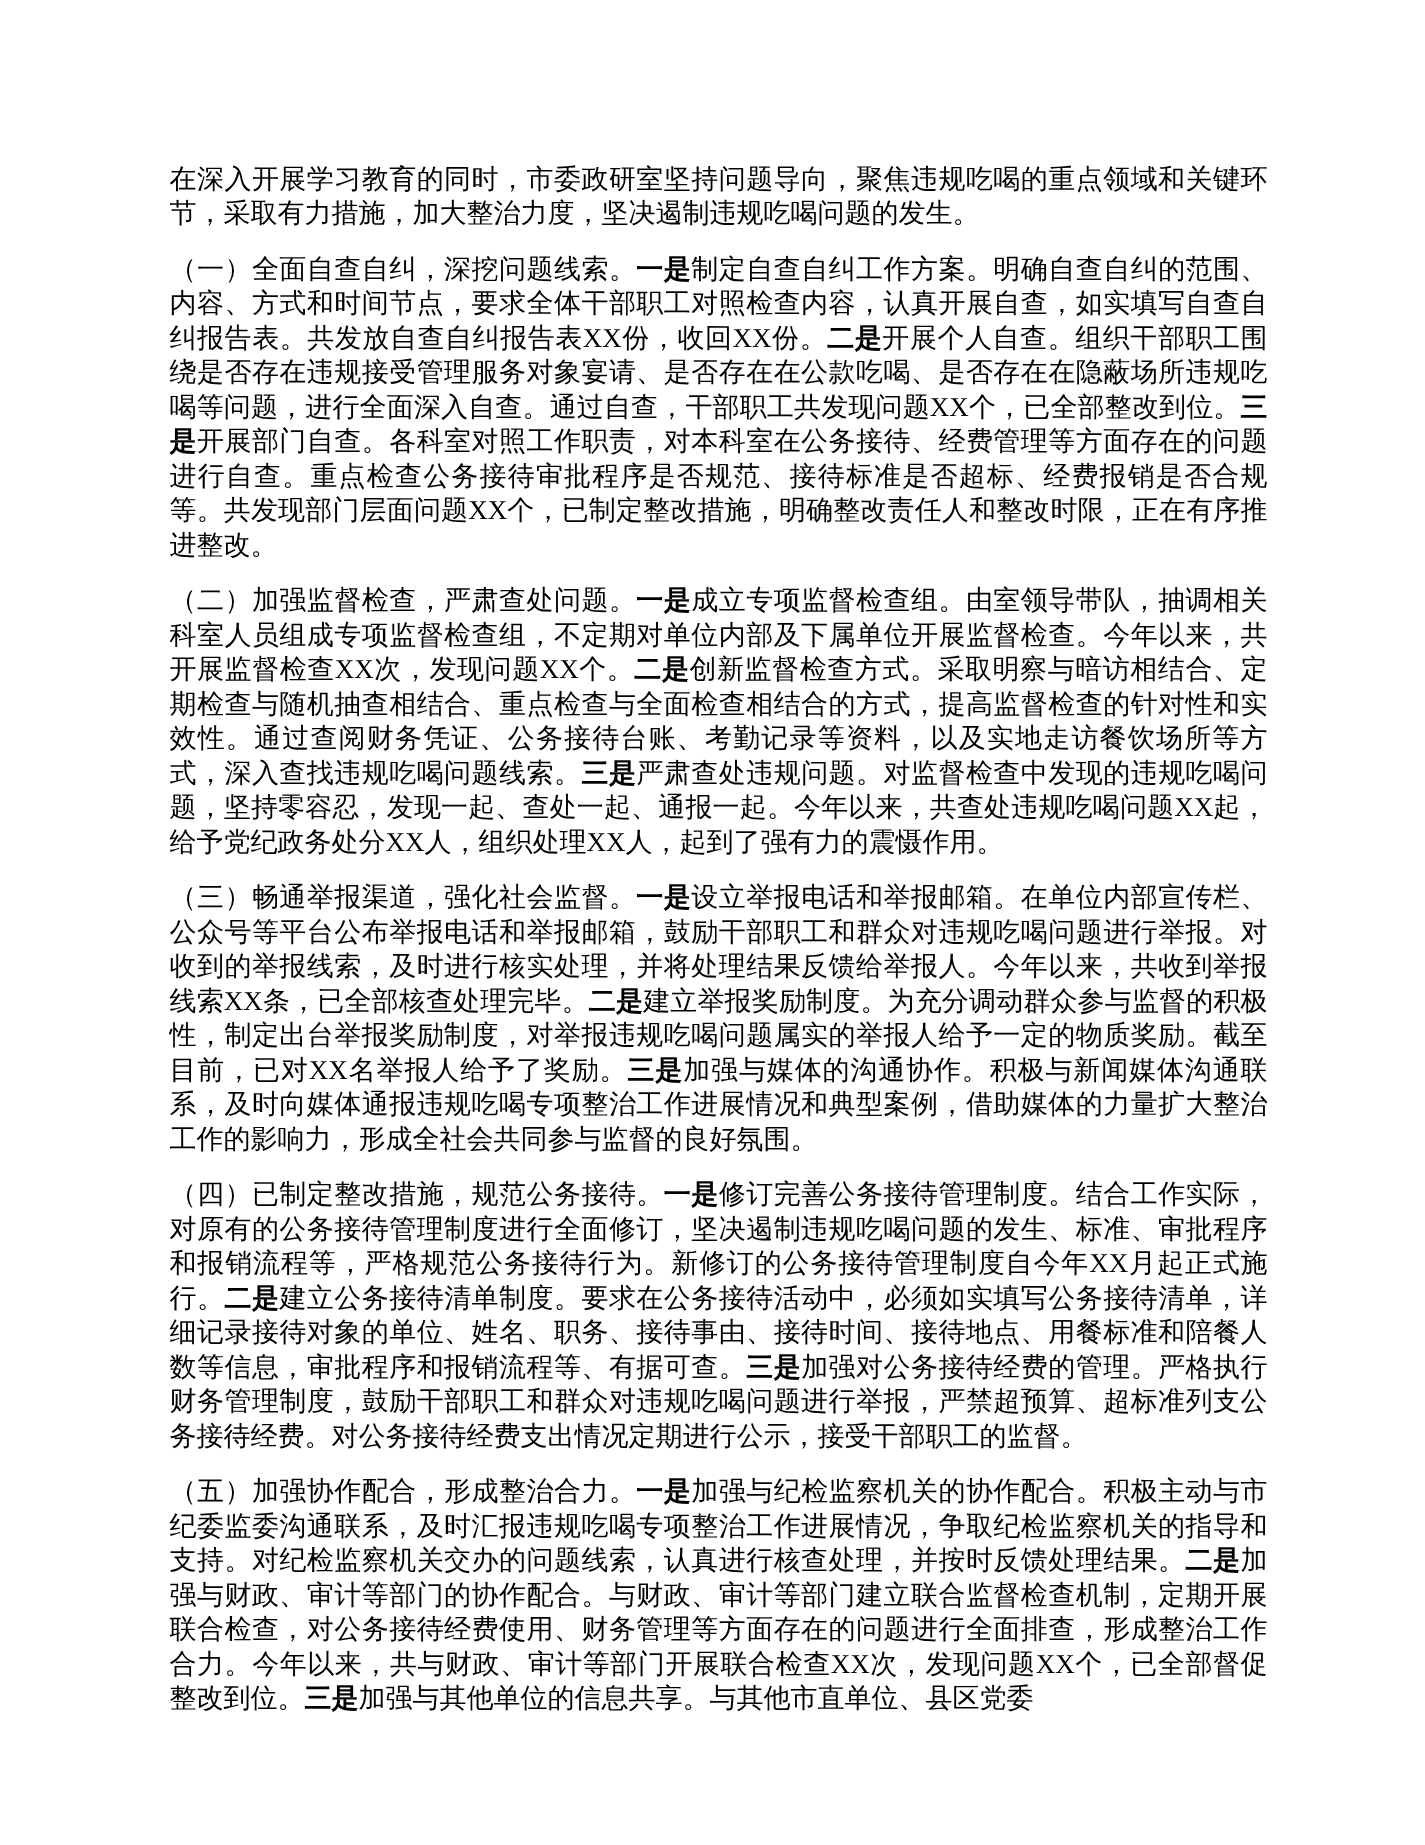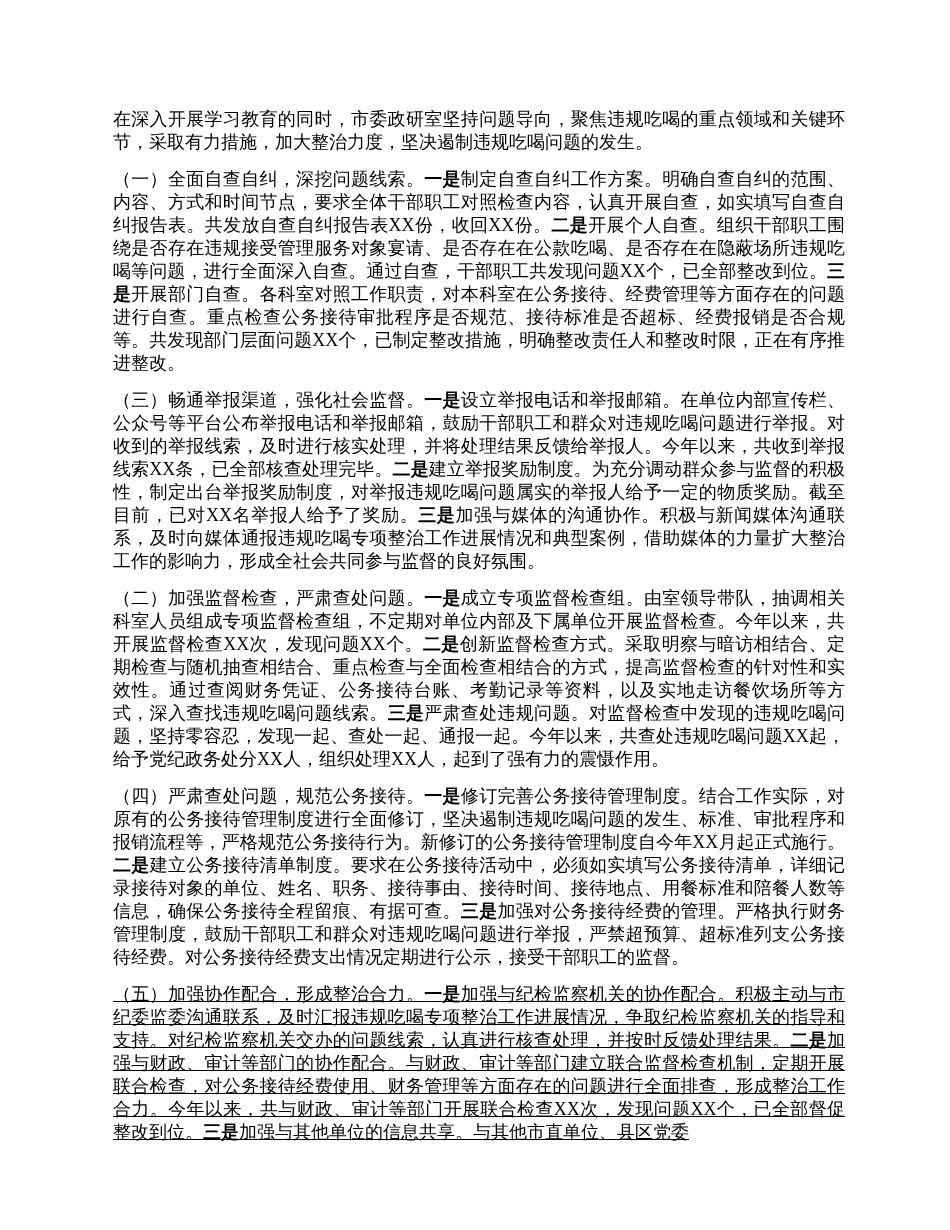--- a/index.html
+++ b/index.html
@@ -26,31 +26,30 @@
     margin: 0 0 14px 0;
     font-size: 18px;
     line-height: 23px;
     text-align: justify;
     text-justify: inter-ideograph;
     text-align-last: left;
     word-break: break-all;
   }
   .doc p:last-child {
     margin-bottom: 0;
-    text-decoration: underline;
   }
   .doc b {
     font-weight: 700;
   }
 </style>
 </head>
 <body>
 
 <div class="page">
   <div class="doc" id="doc-body">
       <p><span>在深入开展学习教育的同时，市委政研室坚持问题导向，聚焦违规吃喝的重点领域和关键环节，采取有力措施，加大整治力度，坚决遏制违规吃喝问题的发生。</span></p>
       <p><span>（一）全面自查自纠，深挖问题线索。</span><b>一是</b><span>制定自查自纠工作方案。明确自查自纠的范围、内容、方式和时间节点，要求全体干部职工对照检查内容，认真开展自查，如实填写自查自纠报告表。共发放自查自纠报告表XX份，收回XX份。</span><b>二是</b><span>开展个人自查。组织干部职工围绕是否存在违规接受管理服务对象宴请、是否存在在公款吃喝、是否存在在隐蔽场所违规吃喝等问题，进行全面深入自查。通过自查，干部职工共发现问题XX个，已全部整改到位。</span><b>三是</b><span>开展部门自查。各科室对照工作职责，对本科室在公务接待、经费管理等方面存在的问题进行自查。重点检查公务接待审批程序是否规范、接待标准是否超标、经费报销是否合规等。共发现部门层面问题XX个，已制定整改措施，明确整改责任人和整改时限，正在有序推进整改。</span></p>
+      <p><span>（二）加强监督检查，严肃查处问题。</span><b>一是</b><span>成立专项监督检查组。由室领导带队，抽调相关科室人员组成专项监督检查组，不定期对单位内部及下属单位开展监督检查。今年以来，共开展监督检查XX次，发现问题XX个。</span><b>二是</b><span>创新监督检查方式。采取明察与暗访相结合、定期检查与随机抽查相结合、重点检查与全面检查相结合的方式，提高监督检查的针对性和实效性。通过查阅财务凭证、公务接待台账、考勤记录等资料，以及实地走访餐饮场所等方式，深入查找违规吃喝问题线索。</span><b>三是</b><span>严肃查处违规问题。对监督检查中发现的违规吃喝问题，坚持零容忍，发现一起、查处一起、通报一起。今年以来，共查处违规吃喝问题XX起，给予党纪政务处分XX人，组织处理XX人，起到了强有力的震慑作用。</span></p>
       <p><span>（三）畅通举报渠道，强化社会监督。</span><b>一是</b><span>设立举报电话和举报邮箱。在单位内部宣传栏、公众号等平台公布举报电话和举报邮箱，鼓励干部职工和群众对违规吃喝问题进行举报。对收到的举报线索，及时进行核实处理，并将处理结果反馈给举报人。今年以来，共收到举报线索XX条，已全部核查处理完毕。</span><b>二是</b><span>建立举报奖励制度。为充分调动群众参与监督的积极性，制定出台举报奖励制度，对举报违规吃喝问题属实的举报人给予一定的物质奖励。截至目前，已对XX名举报人给予了奖励。</span><b>三是</b><span>加强与媒体的沟通协作。积极与新闻媒体沟通联系，及时向媒体通报违规吃喝专项整治工作进展情况和典型案例，借助媒体的力量扩大整治工作的影响力，形成全社会共同参与监督的良好氛围。</span></p>
-      <p><span>（二）加强监督检查，严肃查处问题。</span><b>一是</b><span>成立专项监督检查组。由室领导带队，抽调相关科室人员组成专项监督检查组，不定期对单位内部及下属单位开展监督检查。今年以来，共开展监督检查XX次，发现问题XX个。</span><b>二是</b><span>创新监督检查方式。采取明察与暗访相结合、定期检查与随机抽查相结合、重点检查与全面检查相结合的方式，提高监督检查的针对性和实效性。通过查阅财务凭证、公务接待台账、考勤记录等资料，以及实地走访餐饮场所等方式，深入查找违规吃喝问题线索。</span><b>三是</b><span>严肃查处违规问题。对监督检查中发现的违规吃喝问题，坚持零容忍，发现一起、查处一起、通报一起。今年以来，共查处违规吃喝问题XX起，给予党纪政务处分XX人，组织处理XX人，起到了强有力的震慑作用。</span></p>
-      <p><span>（四）严肃查处问题，规范公务接待。</span><b>一是</b><span>修订完善公务接待管理制度。结合工作实际，对原有的公务接待管理制度进行全面修订，坚决遏制违规吃喝问题的发生、标准、审批程序和报销流程等，严格规范公务接待行为。新修订的公务接待管理制度自今年XX月起正式施行。</span><b>二是</b><span>建立公务接待清单制度。要求在公务接待活动中，必须如实填写公务接待清单，详细记录接待对象的单位、姓名、职务、接待事由、接待时间、接待地点、用餐标准和陪餐人数等信息，确保公务接待全程留痕、有据可查。</span><b>三是</b><span>加强对公务接待经费的管理。严格执行财务管理制度，鼓励干部职工和群众对违规吃喝问题进行举报，严禁超预算、超标准列支公务接待经费。对公务接待经费支出情况定期进行公示，接受干部职工的监督。</span></p>
+      <p><span>（四）已制定整改措施，规范公务接待。</span><b>一是</b><span>修订完善公务接待管理制度。结合工作实际，对原有的公务接待管理制度进行全面修订，坚决遏制违规吃喝问题的发生、标准、审批程序和报销流程等，严格规范公务接待行为。新修订的公务接待管理制度自今年XX月起正式施行。</span><b>二是</b><span>建立公务接待清单制度。要求在公务接待活动中，必须如实填写公务接待清单，详细记录接待对象的单位、姓名、职务、接待事由、接待时间、接待地点、用餐标准和陪餐人数等信息，审批程序和报销流程等、有据可查。</span><b>三是</b><span>加强对公务接待经费的管理。严格执行财务管理制度，鼓励干部职工和群众对违规吃喝问题进行举报，严禁超预算、超标准列支公务接待经费。对公务接待经费支出情况定期进行公示，接受干部职工的监督。</span></p>
       <p><span>（五）加强协作配合，形成整治合力。</span><b>一是</b><span>加强与纪检监察机关的协作配合。积极主动与市纪委监委沟通联系，及时汇报违规吃喝专项整治工作进展情况，争取纪检监察机关的指导和支持。对纪检监察机关交办的问题线索，认真进行核查处理，并按时反馈处理结果。</span><b>二是</b><span>加强与财政、审计等部门的协作配合。与财政、审计等部门建立联合监督检查机制，定期开展联合检查，对公务接待经费使用、财务管理等方面存在的问题进行全面排查，形成整治工作合力。今年以来，共与财政、审计等部门开展联合检查XX次，发现问题XX个，已全部督促整改到位。</span><b>三是</b><span>加强与其他单位的信息共享。与其他市直单位、县区党委</span></p>
     </div>
 </div>
 
 </body></html>

